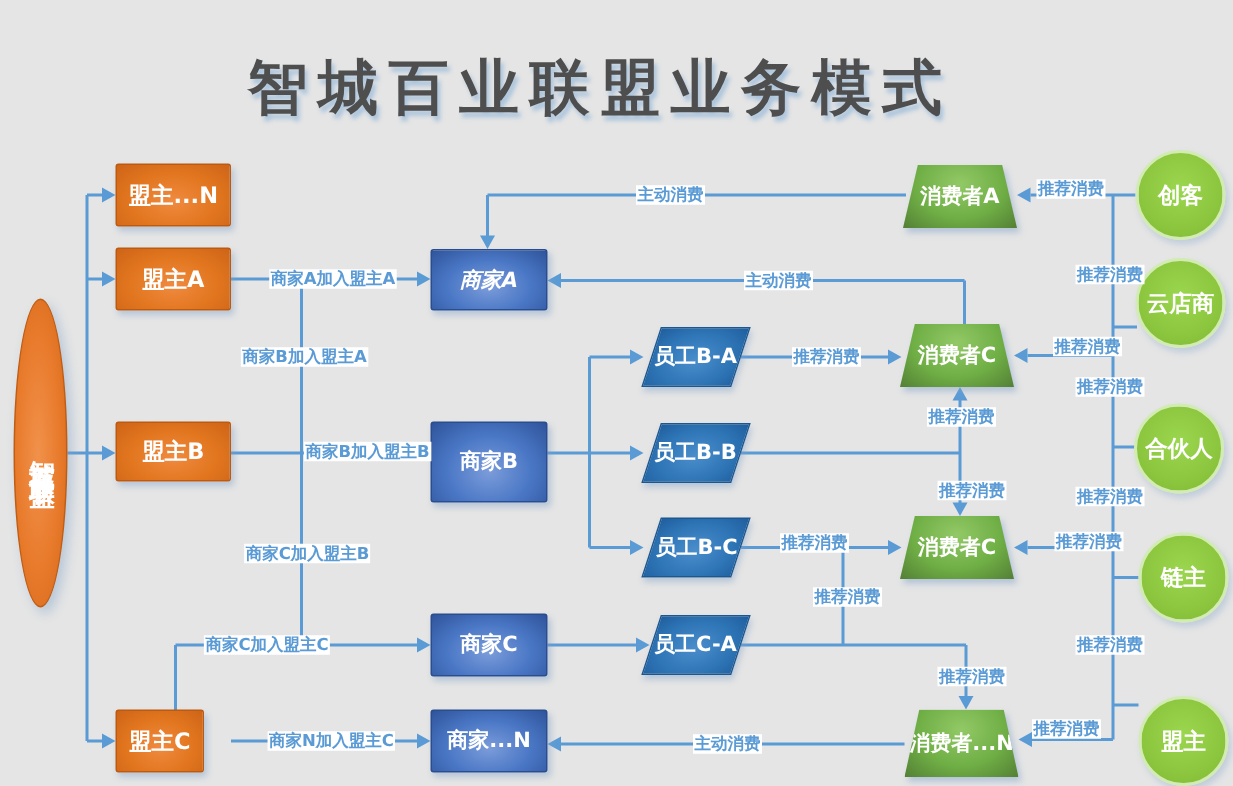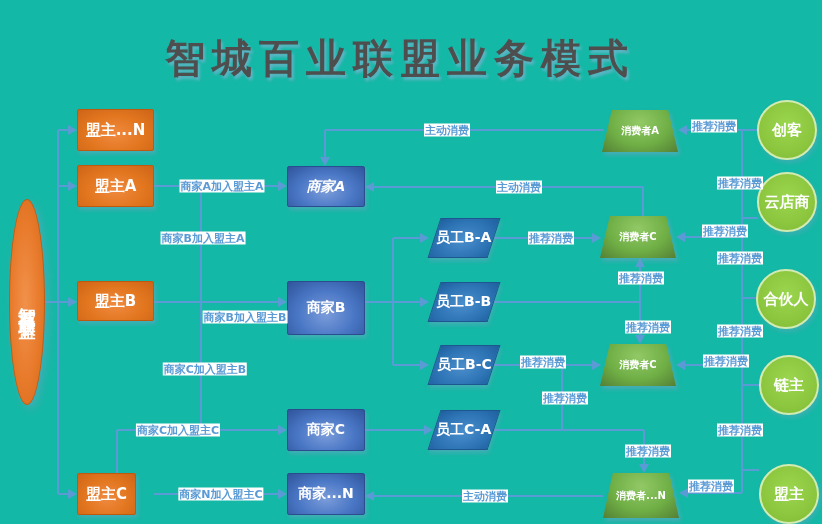--- a/index.html
+++ b/index.html
@@ -1,16 +1,16 @@
 <!DOCTYPE html>
 <html><head>
 <meta charset="utf-8">
 <style>
   html,body{margin:0;padding:0;background:#fff;}
-  .canvas{position:relative;width:822px;height:524px;background:#14b8a6;overflow:hidden;
+  .canvas{position:relative;width:822px;height:524px;background:#e5e5e5;overflow:hidden;
           font-family:"DejaVu Sans","Liberation Sans",sans-serif;}
   .title{position:absolute;left:150px;top:4px;width:500px;text-align:center;
          font-size:40px;font-weight:bold;letter-spacing:7px;color:#4e4e4e;white-space:nowrap;
          text-shadow:2px 3px 3px rgba(140,178,215,.65);}
   .seg{position:absolute;background:#5B9BD5;}
   .arrow{position:absolute;width:0;height:0;border-style:solid;}
   .arrow-right{border-width:5px 0 5px 9px;border-color:transparent transparent transparent #5B9BD5;}
   .arrow-left {border-width:5px 9px 5px 0;border-color:transparent #5B9BD5 transparent transparent;}
   .arrow-down {border-width:9px 5px 0 5px;border-color:#5B9BD5 transparent transparent transparent;}
   .arrow-up   {border-width:0 5px 9px 5px;border-color:transparent transparent #5B9BD5 transparent;}
@@ -21,21 +21,21 @@
      background:radial-gradient(ellipse at 50% 60%, #f08a3f 0%, #e2761f 55%, #cd6417 100%);
      box-shadow:2px 3px 4px rgba(125,160,200,.45);}
   .blue .shape{font-size:14px;border-radius:2px;border:1px solid #2a4d8f;
      background:radial-gradient(ellipse at 50% 62%, #7b9cda 0%, #4a77c5 52%, #2f549b 100%);
      box-shadow:2px 3px 4px rgba(125,160,200,.45);}
   .para .shape{font-size:14px;transform:skewX(-18deg);border:1px solid #1d578f;
      background:radial-gradient(ellipse at 50% 55%, #4a8dcb 0%, #2e75b6 60%, #1f5e9e 100%);
      box-shadow:2px 3px 4px rgba(125,160,200,.45);}
   .para .shape span{transform:skewX(18deg);}
   .trap{filter:drop-shadow(2px 3px 2px rgba(125,160,200,.5));}
-  .trap .shape{font-size:10px;clip-path:polygon(13% 0, 87% 0, 100% 100%, 0 100%);
+  .trap .shape{font-size:14px;clip-path:polygon(13% 0, 87% 0, 100% 100%, 0 100%);
      background:radial-gradient(ellipse at 50% 30%, #92c966 0%, #6fae45 55%, #537f35 100%);}
   .circle .shape{font-size:15px;border-radius:50%;border:2px solid #d2ebb2;
      background:radial-gradient(circle at 50% 42%, #9bd64f 0%, #8cc63e 62%, #7eb531 100%);
      box-shadow:2px 3px 4px rgba(125,160,200,.35);}
   .ellipse{filter:drop-shadow(3px 4px 4px rgba(125,160,200,.45));}
   .ellipse .shape{border-radius:50%;border:1px solid #c05d13;
      background:radial-gradient(ellipse at 45% 50%, #f1914b 0%, #e87a2b 55%, #d5671c 100%);}
   .ellipse .shape span{writing-mode:vertical-rl;font-size:17px;letter-spacing:3px;line-height:1;}
   .edge-label{position:absolute;transform:translate(-50%,-50%);color:#5B9BD5;font-size:11px;
      font-weight:bold;white-space:nowrap;background:#fff;padding:0 1px;line-height:13px;}
@@ -214,21 +214,21 @@
           <span>链主</span>
         </div>
       </div>
       <div class="node circle" style="left: 759px; top: 464px; width: 60px; height: 60px;">
         <div class="shape">
           <span>盟主</span>
         </div>
       </div>
       <div class="edge-label" style="left: 222px; top: 186px;">商家A加入盟主A</div>
       <div class="edge-label" style="left: 203px; top: 238px; text-align: center;">商家B加入盟主A</div>
-      <div class="edge-label" style="left: 245px; top: 301px; margin-top: 16px;">商家B加入盟主B</div>
+      <div class="edge-label" style="left: 245px; top: 301px;">商家B加入盟主B</div>
       <div class="edge-label" style="left: 205px; top: 369px;">商家C加入盟主B</div>
       <div class="edge-label" style="left: 178px; top: 430px;">商家C加入盟主C</div>
       <div class="edge-label" style="left: 221px; top: 494px;">商家N加入盟主C</div>
       <div class="edge-label" style="left: 447px; top: 130px;">主动消费</div>
       <div class="edge-label" style="left: 519px; top: 187px;">主动消费</div>
       <div class="edge-label" style="left: 485px; top: 496px;">主动消费</div>
       <div class="edge-label" style="left: 551px; top: 238px;">推荐消费</div>
       <div class="edge-label" style="left: 641px; top: 278px;">推荐消费</div>
       <div class="edge-label" style="left: 648px; top: 327px;">推荐消费</div>
       <div class="edge-label" style="left: 543px; top: 362px;">推荐消费</div>

